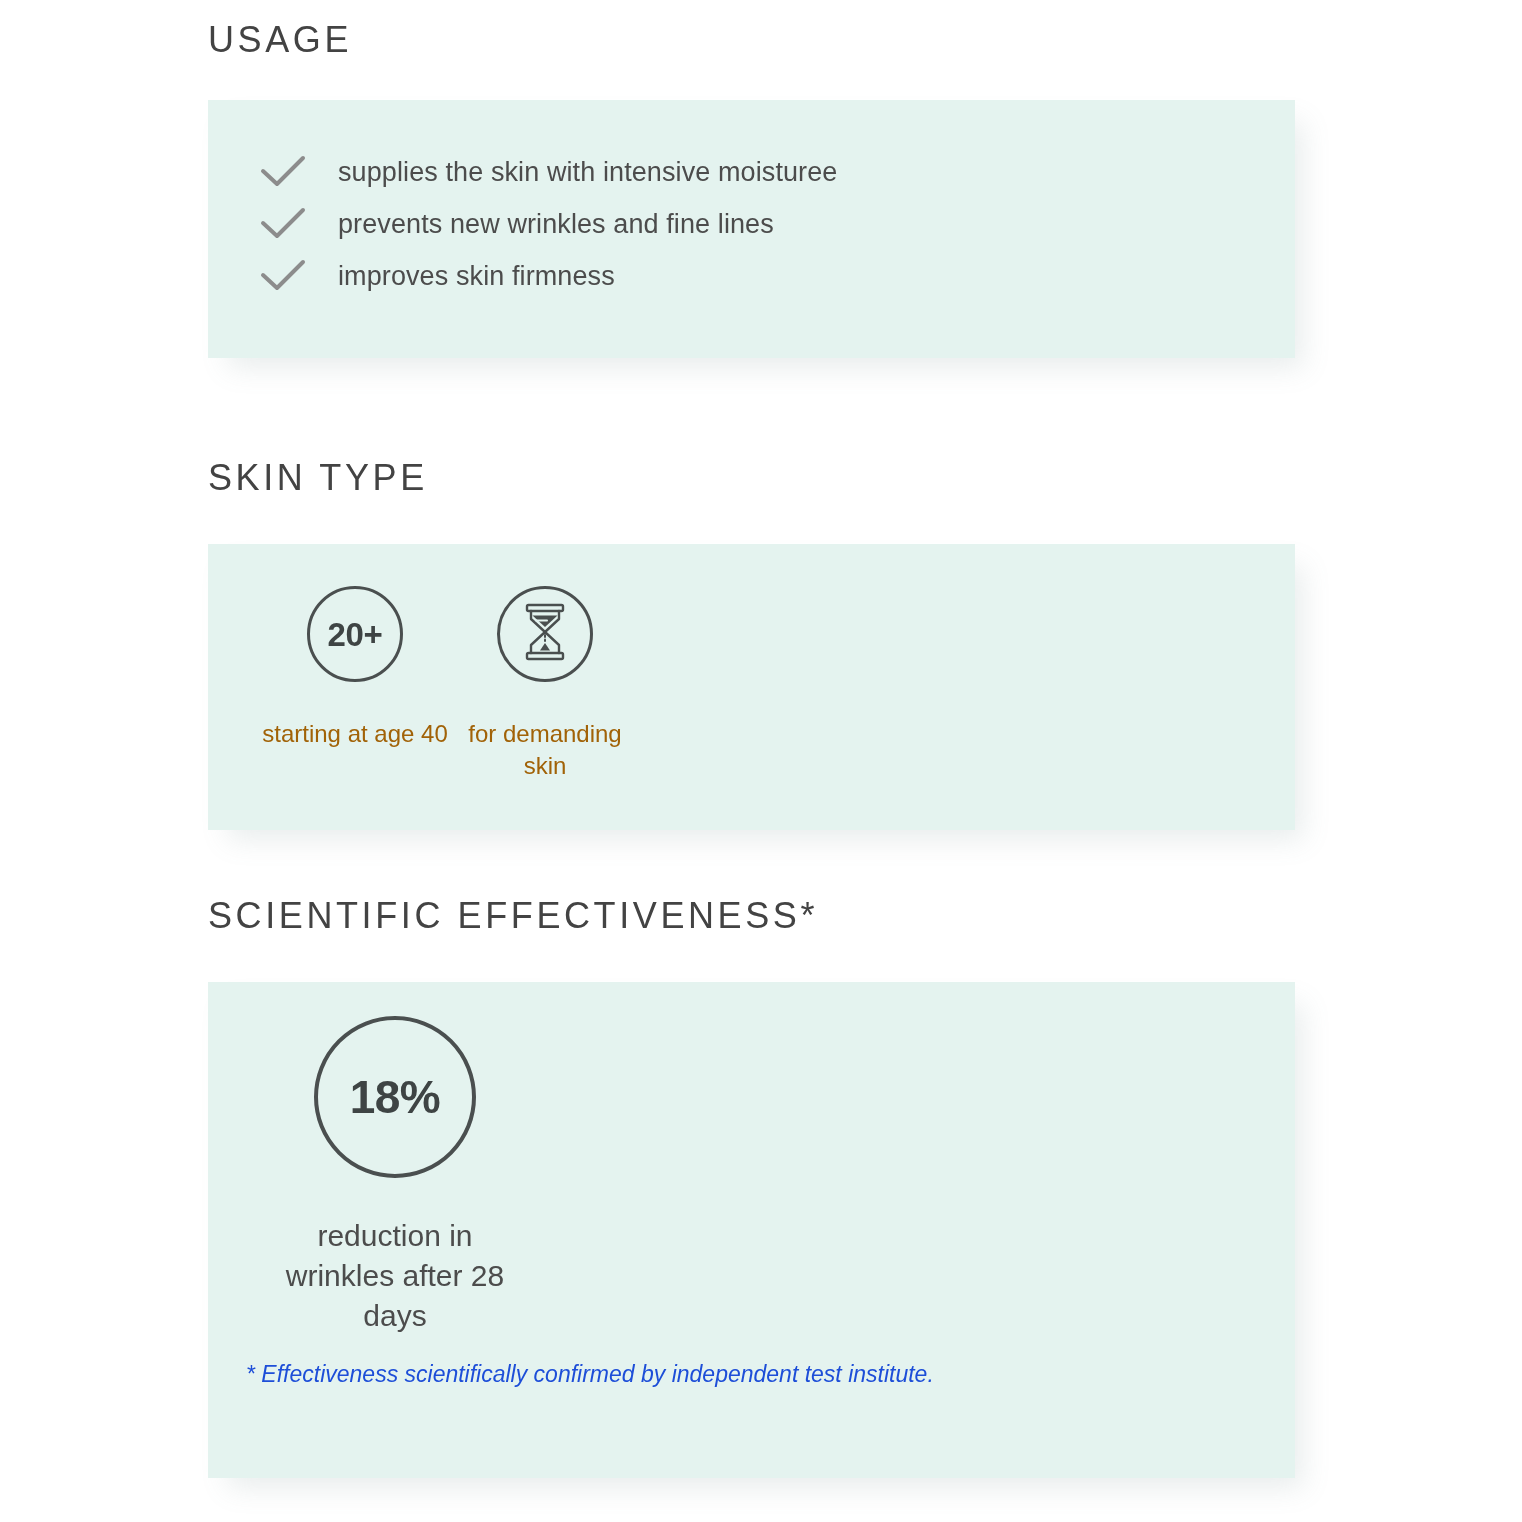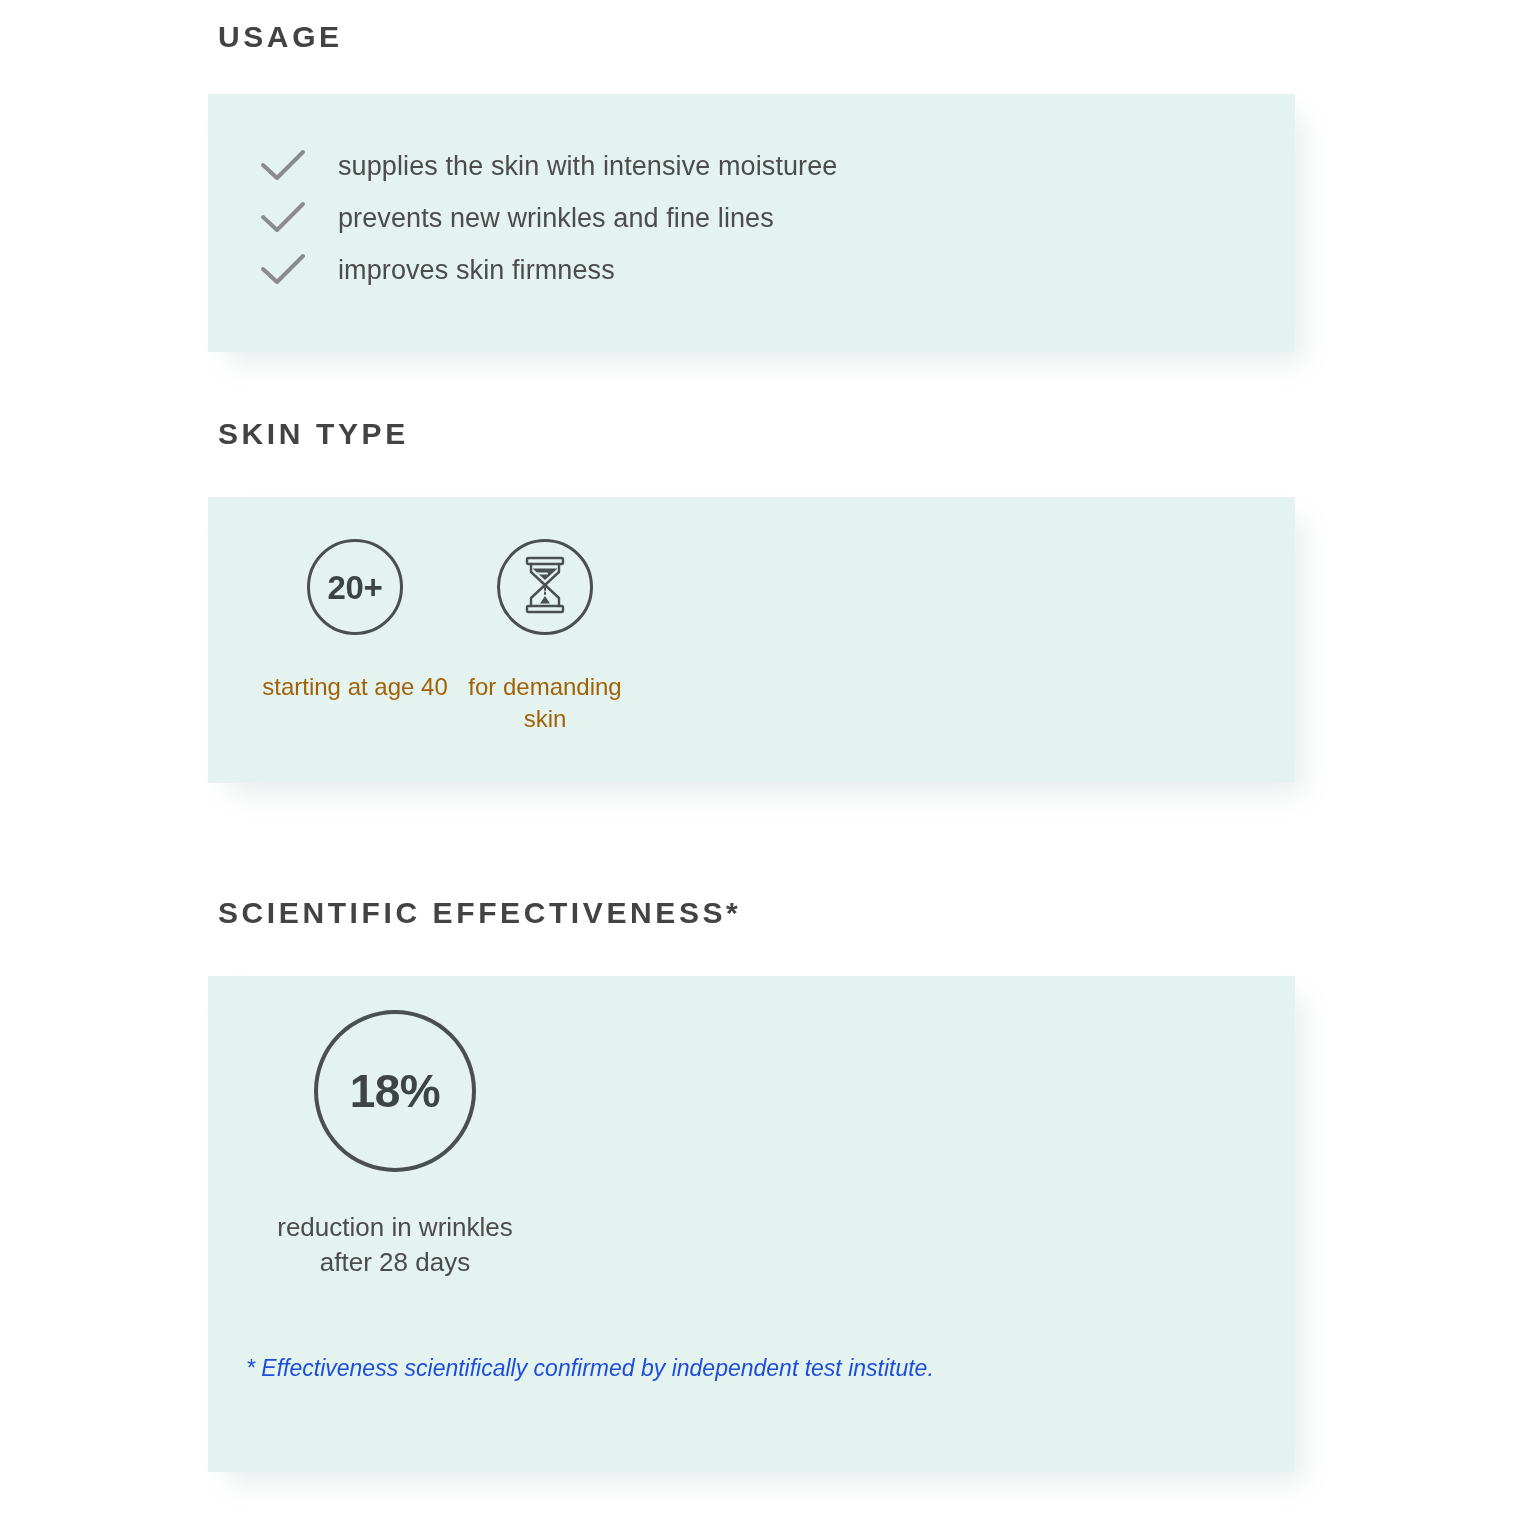--- a/index.html
+++ b/index.html
@@ -17,28 +17,27 @@
     width: 1522px;
     height: 1522px;
     background: #ffffff;
     overflow: hidden;
   }
 
   
   .section { position: absolute; left: 208px; width: 1087px; }
 
   .section-title {
-    font-size: 30px;
-    font-weight: bold;
+    font-size: 36px;
+    font-weight: normal;
     letter-spacing: 3.6px;
     color: #434343;
     text-transform: uppercase;
     line-height: 1;
     white-space: nowrap;
-    margin-left: 10px;
   }
 
   .panel {
     position: relative;
     width: 1087px;
     background: #e4f3ef;
     box-shadow: 14px 16px 26px -6px rgba(120, 140, 140, 0.16);
   }
 
   
@@ -69,21 +68,21 @@
 
   .usage-text {
     font-size: 27px;
     color: #4c4c4c;
     line-height: 1.2;
     letter-spacing: 0.1px;
     white-space: nowrap;
   }
 
   
-  #sec-skintype { top: 419px; }
+  #sec-skintype { top: 460px; }
   #sec-skintype .section-title { margin-bottom: 48px; }
   #panel-skintype { height: 286px; padding-top: 42px; }
 
   .badge-row {
     display: flex;
     padding-left: 52px;
     align-items: flex-start;
   }
 
   .badge { width: 190px; text-align: center; }
@@ -134,21 +133,21 @@
 
   .big-circle-text {
     font-size: 46px;
     font-weight: bold;
     color: #3e4444;
     letter-spacing: -0.5px;
     line-height: 1;
   }
 
   .science-label {
-    font-size: 26px;
+    font-size: 30px;
     color: #4c4c4c;
     line-height: 1.33;
   }
 
   .footnote {
     position: absolute;
     left: 38px;
     top: 376px;
     width: 760px;
     font-size: 23px;

